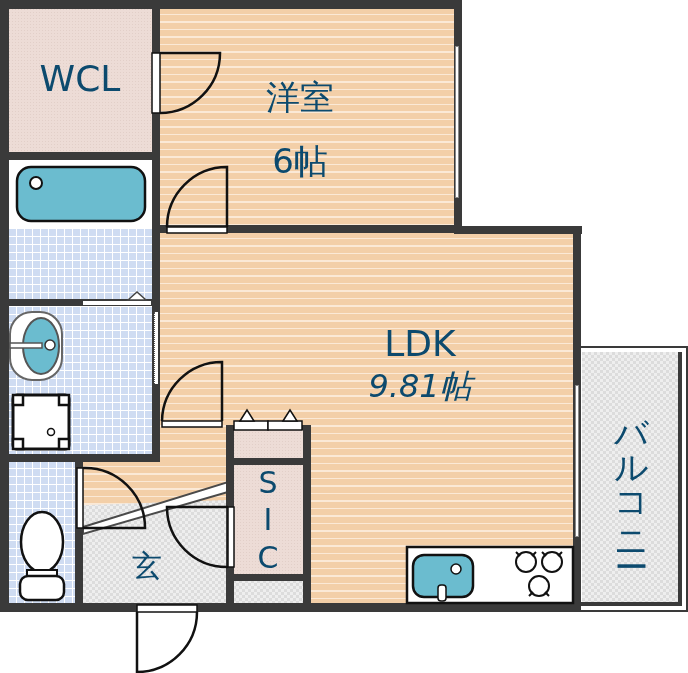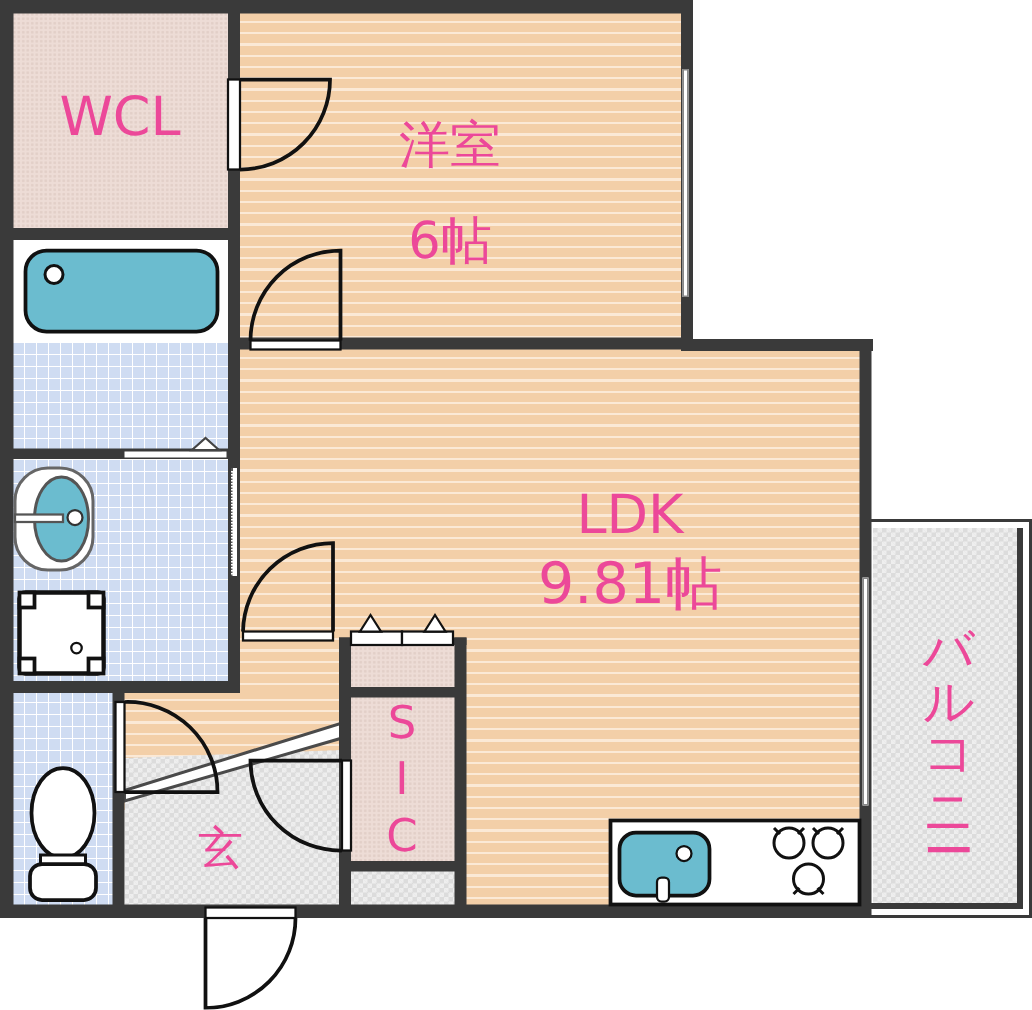--- a/index.html
+++ b/index.html
@@ -3,21 +3,21 @@
 <meta charset="utf-8">
 <style>
   html,body{margin:0;padding:0;background:#ffffff;}
   body{width:688px;height:673px;position:relative;overflow:hidden;font-family:"DejaVu Sans","Liberation Sans",sans-serif;}
   .abs{position:absolute;box-sizing:border-box;}
   .wood{background-color:#f3cfa8;background-image:repeating-linear-gradient(to bottom,#f3cfa8 0px,#f3cfa8 6px,#fbe9d6 6px,#fbe9d6 7.5px);}
   .pink{background-color:#eddcd6;background-image:radial-gradient(#e2cfc8 0.8px,transparent 1px);background-size:3px 3px;}
   .tile{background-color:#cfdcf2;background-image:linear-gradient(#ffffff 1px,transparent 1px),linear-gradient(90deg,#ffffff 1px,transparent 1px);background-size:8px 8px;}
   .check{background-color:#dcdcdc;background-image:linear-gradient(45deg,#eeeeee 25%,transparent 25%,transparent 75%,#eeeeee 75%),linear-gradient(45deg,#eeeeee 25%,transparent 25%,transparent 75%,#eeeeee 75%);background-size:6px 6px;background-position:0 0,3px 3px;}
   .wall{background:#3a3a3a;}
-  .lbl{position:absolute;color:#ec4899;font-family:"DejaVu Sans","Liberation Sans",sans-serif;text-align:center;line-height:1.05;}
+  .lbl{position:absolute;color:#0c4a6e;font-family:"DejaVu Sans","Liberation Sans",sans-serif;text-align:center;line-height:1.05;}
   svg{position:absolute;overflow:visible;}
 </style>
 </head>
 <body>
 
 <div class="abs pink" style="left:8px;top:8px;width:146px;height:146px;"></div>
 <div class="abs wood" style="left:158px;top:8px;width:300px;height:222px;"></div>
 <div class="abs" style="left:8px;top:158px;width:146px;height:72px;background:#fff;"></div>
 <div class="abs tile" style="left:8px;top:228px;width:146px;height:76px;"></div>
 <div class="abs tile" style="left:8px;top:306px;width:146px;height:150px;"></div>
@@ -128,21 +128,21 @@
     <path d="M4 2 L8 6 M24 2 L20 6 M30 2 L34 6 M50 2 L46 6 M17 46 L21 42 M37 46 L33 42"></path>
   </g>
 </svg>
 
 <div class="lbl" style="left:20px;top:60px;width:120px;font-size:36px;">WCL</div>
 
 <div class="lbl" style="left:240px;top:80px;width:120px;font-size:34px;">洋室</div>
 <div class="lbl" style="left:240px;top:128px;width:120px;font-size:34px;margin-top:16px;">6帖</div>
 
 <div class="lbl" style="left:340px;top:325px;width:160px;font-size:36px;">LDK</div>
-<div class="lbl" style="left:330px;top:370px;width:180px;font-size:38px;">9.81帖</div>
+<div class="lbl" style="left:330px;top:370px;width:180px;font-size:32px;font-style:italic;">9.81帖</div>
 
 <div class="lbl" style="left:610px;top:395px;width:44px;font-size:34px;writing-mode:vertical-rl;text-orientation:upright;line-height:44px;">バルコニー</div>
 
 <div class="lbl" style="left:125px;top:550px;width:44px;font-size:30px;">玄</div>
 
 <div class="lbl" style="left:248px;top:467px;width:40px;font-size:30px;">S</div>
 <div class="lbl" style="left:248px;top:504px;width:40px;font-size:30px;">I</div>
 <div class="lbl" style="left:248px;top:542px;width:40px;font-size:30px;">C</div>
 
 </body></html>

